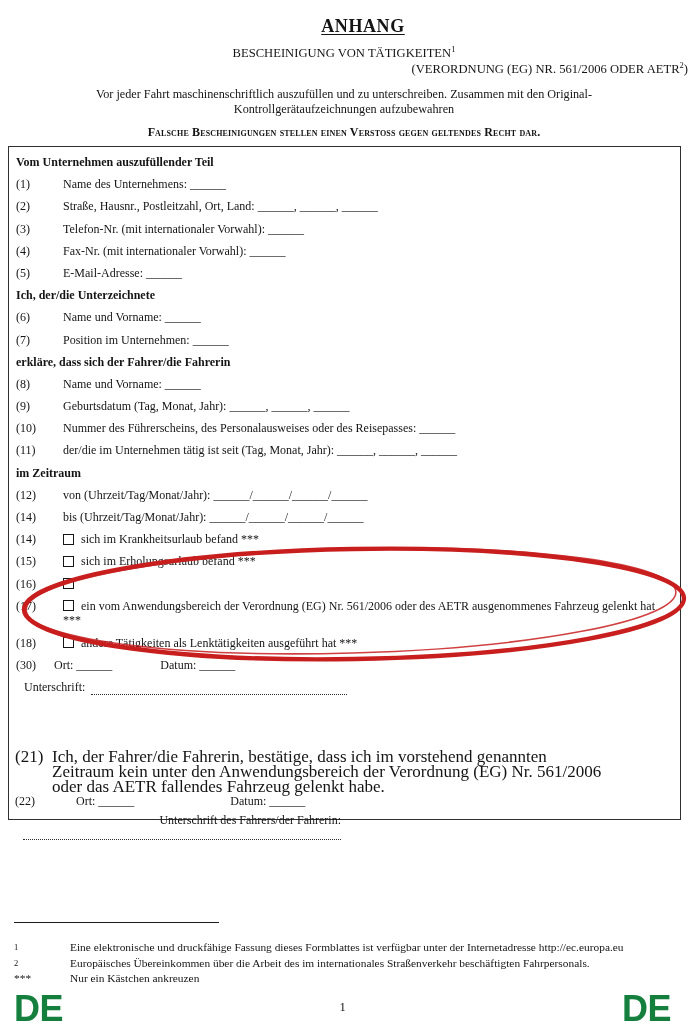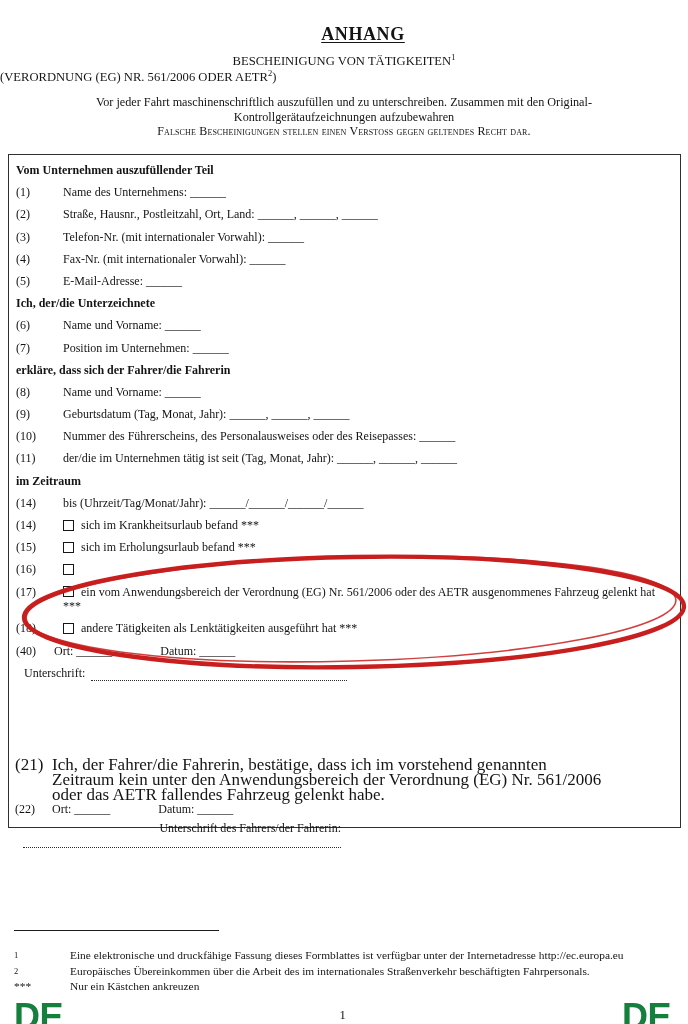--- a/index.html
+++ b/index.html
@@ -6,34 +6,34 @@
   html, body { background: #ffffff; }
   body {
     width: 688px; height: 1024px; position: relative; overflow: hidden;
     font-family: "Liberation Serif", "DejaVu Serif", serif;
     color: #141414;
   }
   .page { position: relative; width: 688px; height: 1024px; }
 
   
   .doc-title {
-    margin-top: 24px; text-align: center;
+    margin-top: 16px; text-align: center;
     font-size: 18px; font-weight: bold; letter-spacing: 0.6px;
     text-decoration: underline; text-underline-offset: 2px; padding-left: 38px;
   }
   .doc-subtitle { margin-top: 9px; text-align: center; font-size: 12.6px; }
-  .doc-regulation { margin-top: 1px; text-align: left; font-size: 12.6px; }
+  .doc-regulation { margin-top: 1px; text-align: right; font-size: 12.6px; }
   sup.fn-ref { font-size: 8.5px; vertical-align: super; line-height: 0; }
   .doc-instructions {
     margin: 10px auto 0 auto; width: 612px; text-align: center;
     font-size: 12.2px; line-height: 14.6px;
   }
   .doc-warning {
-    text-align: center;
-    font-size: 12px; font-weight: normal; font-variant: small-caps;
+    margin-top: 9px; text-align: center;
+    font-size: 12px; font-weight: bold; font-variant: small-caps;
     letter-spacing: 0.15px;
   }
 
   
   .form-box {
     position: absolute; left: 8px; top: 130px; width: 673px; height: 674px;
     border: 1.5px solid #2f2f2f; padding: 8px 8px 4px 7px; overflow: hidden;
     background: #fff;
   }
   .row { font-size: 12px; line-height: 14.6px; margin-bottom: 7.6px; }
@@ -56,21 +56,21 @@
   .dotleader.inbox { width: 256px; }
   .dotleader.driver { width: 318px; }
 
   
   .annotation-svg { position: absolute; left: 0; top: 523px; pointer-events: none; }
 
   
   .declaration { position: absolute; left: 15px; top: 733px; width: 655px; display: flex; font-size: 17px; line-height: 15.2px; }
   .declaration .num { flex: 0 0 37px; }
   .declaration .label { max-width: 560px; }
-  .place-date-22 { position: absolute; left: 15px; top: 778px; display: flex; font-size: 12px; }
+  .place-date-22 { position: absolute; left: 15px; top: 778px; display: flex; font-size: 12px; gap: 24px; }
   .place-date-22 .num { flex: 0 0 37px; }
   .driver-sig { position: absolute; left: 17px; top: 797px; font-size: 12px; display: flex; align-items: flex-end; flex-direction: column; }
 
   
   .footnote-rule { position: absolute; left: 14px; top: 906px; width: 205px; border-top: 1.5px solid #1c1c1c; }
   .footnotes { position: absolute; left: 14px; top: 924px; right: 18px; }
   .fn-row { display: flex; font-size: 11.4px; line-height: 15.6px; }
   .fn-row .fn-marker { flex: 0 0 56px; }
   .fn-row .fn-marker.sup { font-size: 8.5px; line-height: 13px; padding-top: 1px; }
   .fn-row .fn-text { flex: 1 1 auto; }
@@ -147,20 +147,24 @@
         <div class="row item">
           <span class="num">(10)</span>
           <span class="label"><span class="">Nummer des Führerscheins, des Personalausweises oder des Reisepasses: ______</span></span>
         </div>
         <div class="row item">
           <span class="num">(11)</span>
           <span class="label"><span class="">der/die im Unternehmen tätig ist seit (Tag, Monat, Jahr): ______, ______, ______</span></span>
         </div>
         <div class="row heading">im Zeitraum</div>
         <div class="row item">
+          <span class="num">(12)</span>
+          <span class="label"><span class="">von (Uhrzeit/Tag/Monat/Jahr): ______/______/______/______</span></span>
+        </div>
+        <div class="row item">
           <span class="num">(14)</span>
           <span class="label"><span class="">bis (Uhrzeit/Tag/Monat/Jahr): ______/______/______/______</span></span>
         </div>
         <div class="row item">
           <span class="num">(14)</span>
           <span class="label"><span class="checkbox"></span><span class="">sich im Krankheitsurlaub befand ***</span></span>
         </div>
         <div class="row item">
           <span class="num">(15)</span>
           <span class="label"><span class="checkbox"></span><span class="">sich im Erholungsurlaub befand ***</span></span>
@@ -171,21 +175,21 @@
         </div>
         <div class="row item">
           <span class="num">(17)</span>
           <span class="label"><span class="checkbox"></span><span class="">ein vom Anwendungsbereich der Verordnung (EG) Nr. 561/2006 oder des AETR ausgenommenes Fahrzeug gelenkt hat ***</span></span>
         </div>
         <div class="row item">
           <span class="num">(18)</span>
           <span class="label"><span class="checkbox"></span><span class="">andere Tätigkeiten als Lenktätigkeiten ausgeführt hat ***</span></span>
         </div>
         <div class="row item short-tab">
-          <span class="num">(40)</span>
+          <span class="num">(30)</span>
           <span class="label"><span class="">Ort: ______</span><span class="spacer"></span><span class="">Datum: ______</span></span>
         </div>
       </div>
     <div class="sig-row">
       <span>Unterschrift:</span>
       <span class="dotleader inbox"></span>
     </div>
   </div>
 
   <svg class="annotation-svg" width="688" height="135" viewBox="0 0 688 135">

